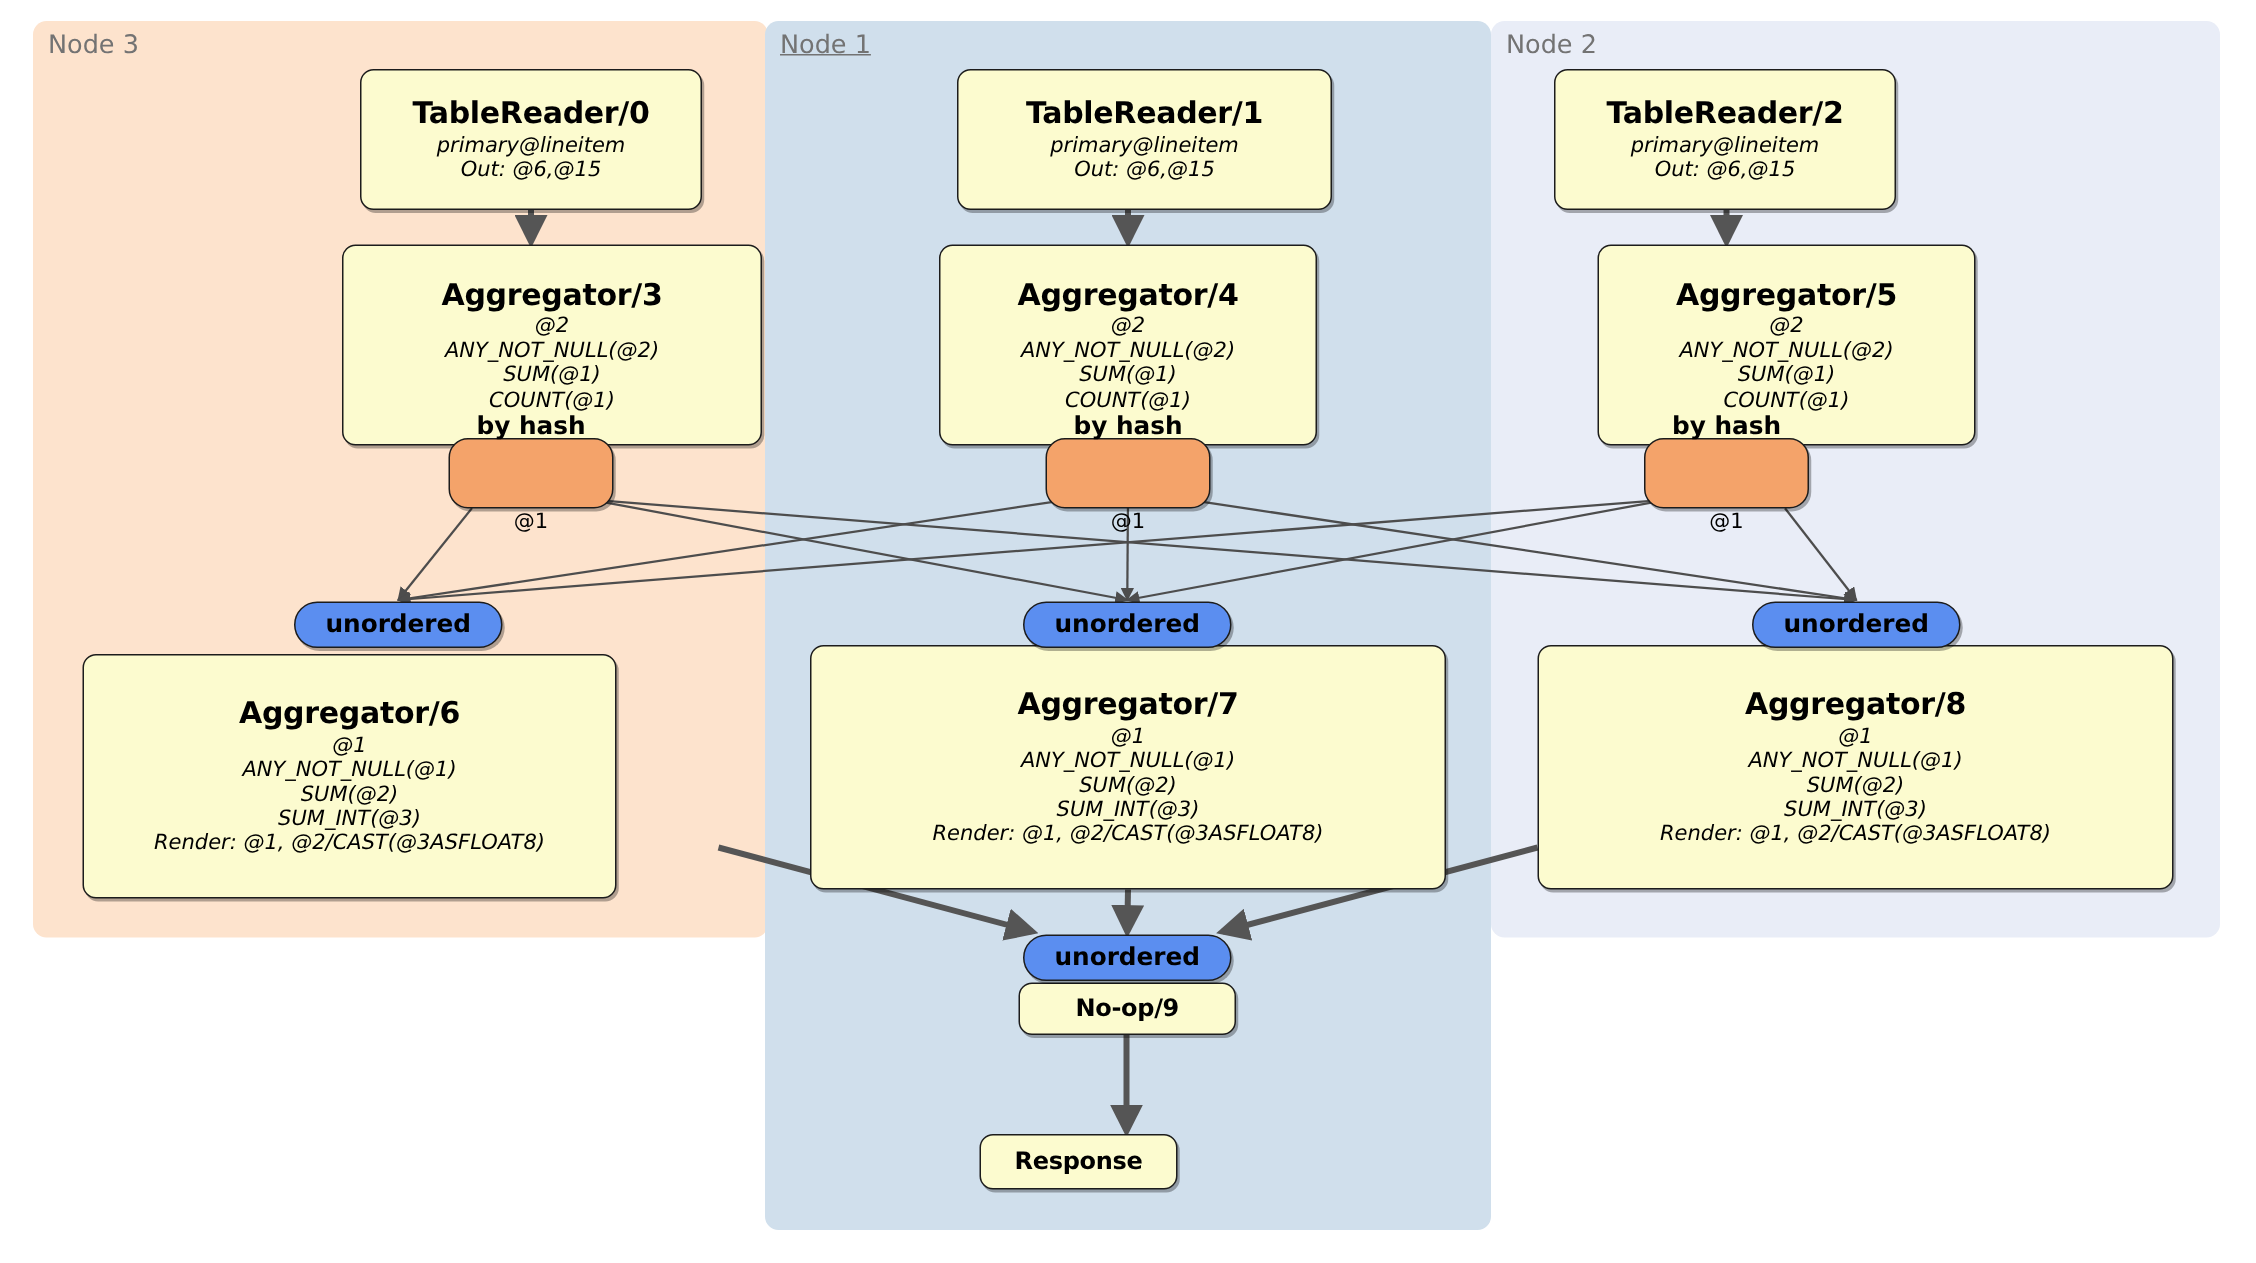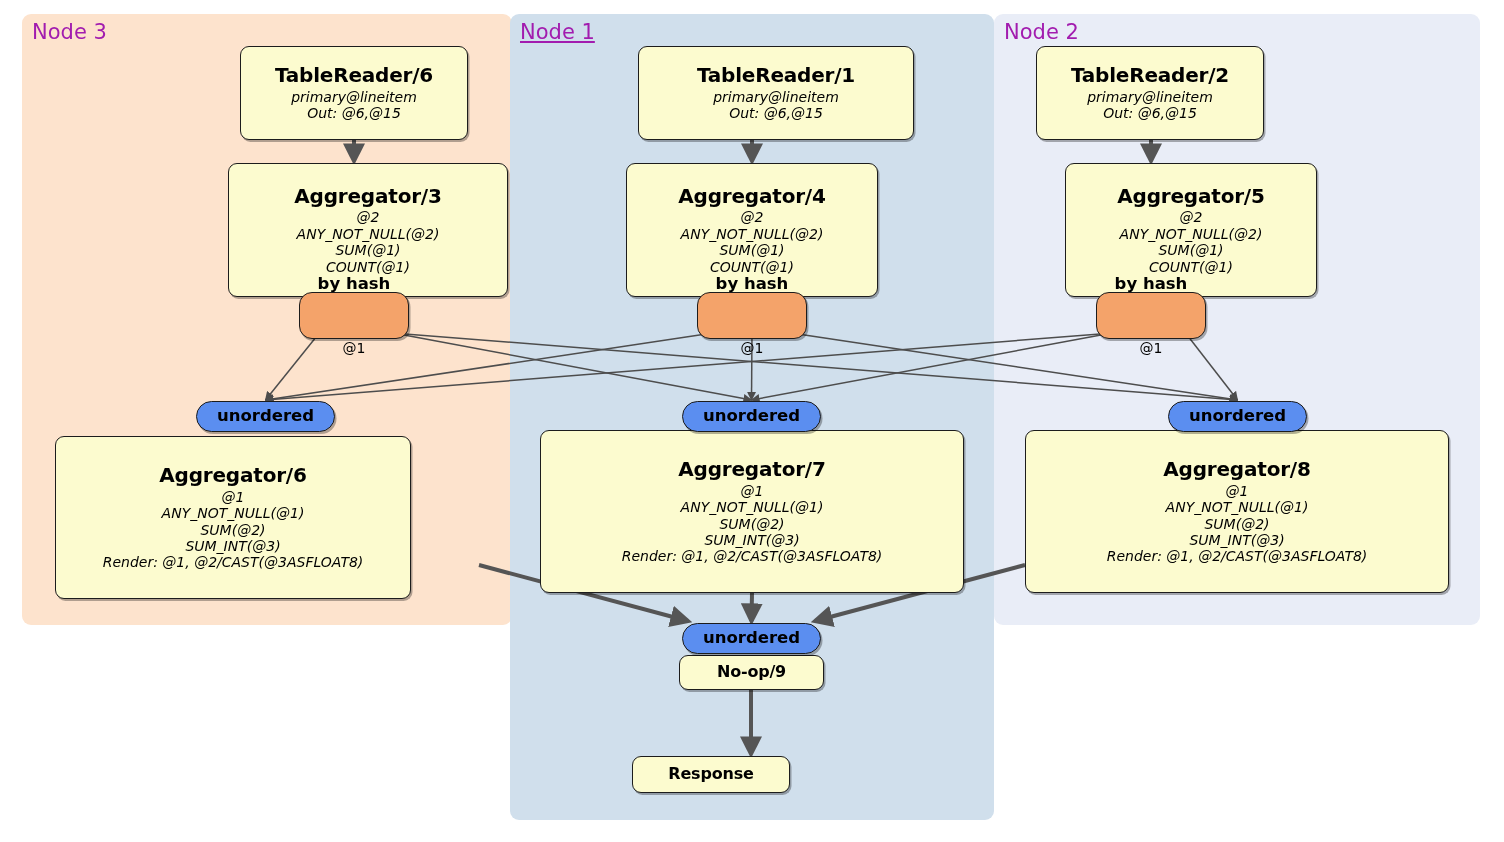--- a/index.html
+++ b/index.html
@@ -15,22 +15,22 @@
     font-family: "DejaVu Sans", "Liberation Sans", sans-serif;
     overflow: hidden;
   }
   
   .panel {
     position: absolute;
     border-radius: 9px;
   }
   .panel-label {
     position: absolute;
-    font-size: 21px;
-    color: #a21caf;
+    font-size: 17px;
+    color: #737373;
     font-family: "DejaVu Sans", "Liberation Sans", sans-serif;
     white-space: nowrap;
   }
   
   svg.edges {
     position: absolute;
     left: 0;
     top: 0;
     width: 1504px;
     height: 842px;
@@ -144,25 +144,25 @@
         <line x1="1103.5678077378273" y1="334.5335815186977" x2="751.5" y2="400" stroke="#4d4d4d" stroke-width="1.5" marker-end="url(#arrow-thin)"></line>
         <line x1="1190.013442455099" y1="338.8257067249907" x2="1237.5" y2="400" stroke="#4d4d4d" stroke-width="1.5" marker-end="url(#arrow-thin)"></line>
         <line x1="479" y1="565" x2="688" y2="621" stroke="#555555" stroke-width="4" marker-end="url(#arrow-thick)"></line>
         <line x1="752" y1="593" x2="751.5" y2="621" stroke="#555555" stroke-width="4" marker-end="url(#arrow-thick)"></line>
         <line x1="1025" y1="565" x2="815" y2="621" stroke="#555555" stroke-width="4" marker-end="url(#arrow-thick)"></line>
       </g>
   </svg>
 
   <div id="boxes-layer">
       <div class="box" style="left: 240px; top: 46px; width: 228px; height: 94px;">
-        <div class="title">TableReader/6</div>
+        <div class="title">TableReader/0</div>
         <div class="line">primary@lineitem</div>
         <div class="line">Out: @6,@15</div>
       </div>
-      <div class="box" style="left: 638px; top: 46px; width: 276px; height: 94px;">
+      <div class="box" style="left: 638px; top: 46px; width: 250px; height: 94px;">
         <div class="title">TableReader/1</div>
         <div class="line">primary@lineitem</div>
         <div class="line">Out: @6,@15</div>
       </div>
       <div class="box" style="left: 1036px; top: 46px; width: 228px; height: 94px;">
         <div class="title">TableReader/2</div>
         <div class="line">primary@lineitem</div>
         <div class="line">Out: @6,@15</div>
       </div>
       <div class="box" style="left: 228px; top: 163px; width: 280px; height: 134px;">
@@ -206,21 +206,21 @@
         <div class="title">Aggregator/8</div>
         <div class="line">@1</div>
         <div class="line">ANY_NOT_NULL(@1)</div>
         <div class="line">SUM(@2)</div>
         <div class="line">SUM_INT(@3)</div>
         <div class="line">Render: @1, @2/CAST(@3ASFLOAT8)</div>
       </div>
       <div class="box small" style="left: 679px; top: 655px; width: 145px; height: 35px;">
         <div class="title">No-op/9</div>
       </div>
-      <div class="box small" style="left: 632px; top: 756px; width: 158px; height: 37px;">
+      <div class="box small" style="left: 653px; top: 756px; width: 132px; height: 37px;">
         <div class="title">Response</div>
       </div>
     </div>
   <div id="pills-layer">
       <div class="pill hash" style="left: 299px; top: 292px; width: 110px; height: 47px;">
         <div class="t1">by hash</div>
         <div class="t2">@1</div>
       </div>
       <div class="pill hash" style="left: 697px; top: 292px; width: 110px; height: 47px;">
         <div class="t1">by hash</div>

